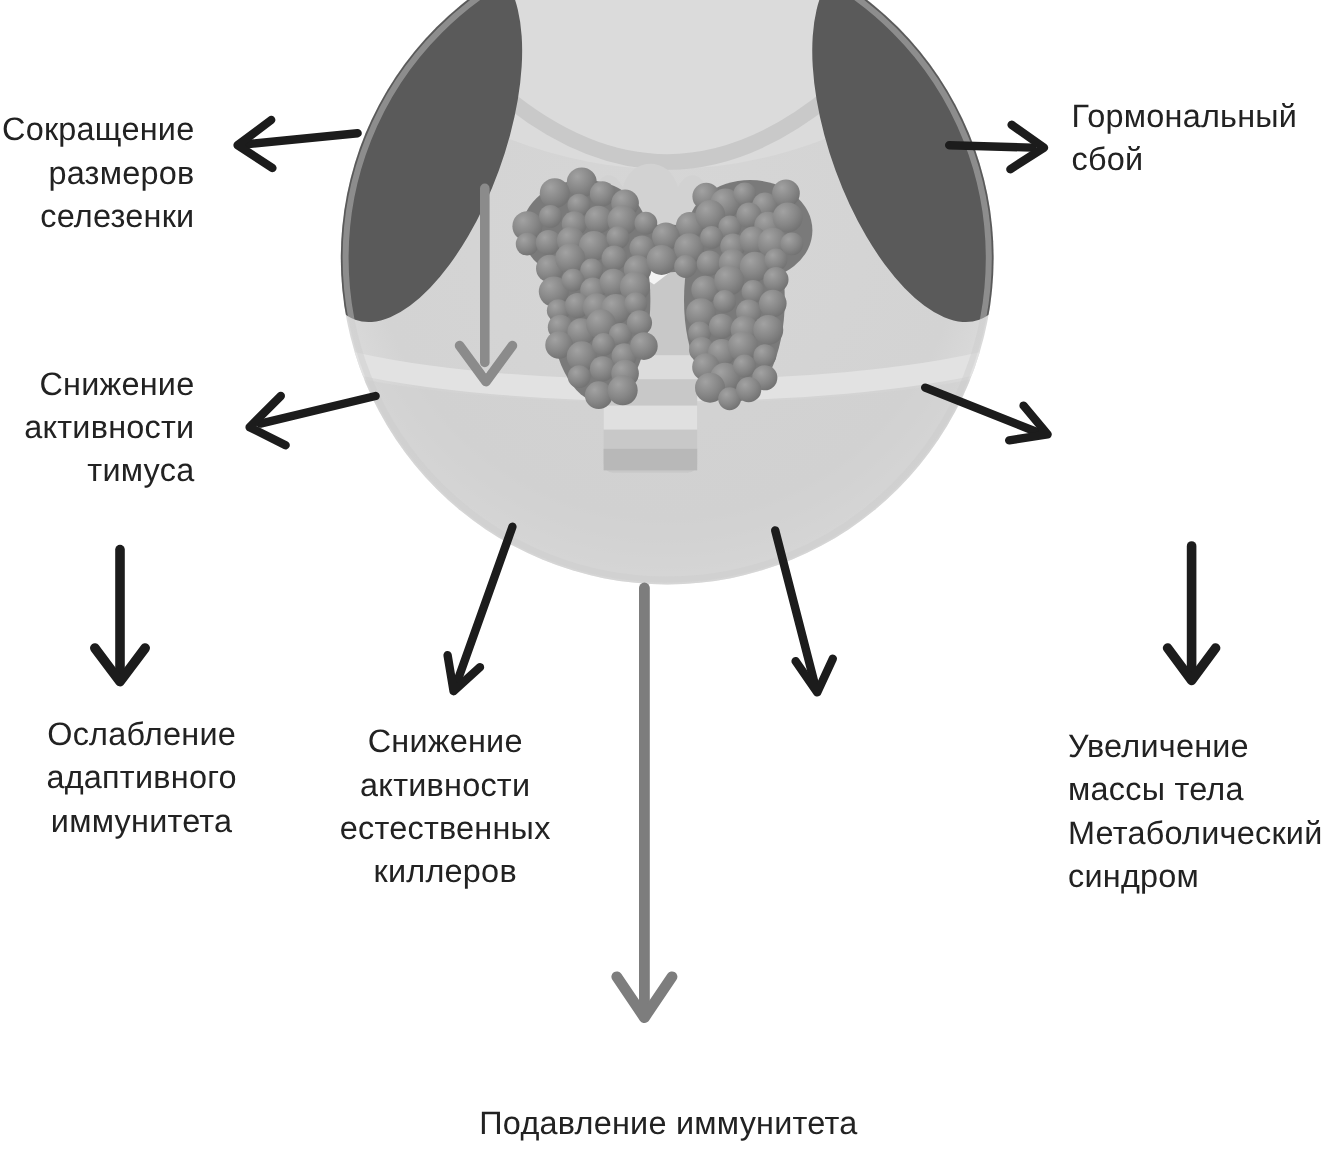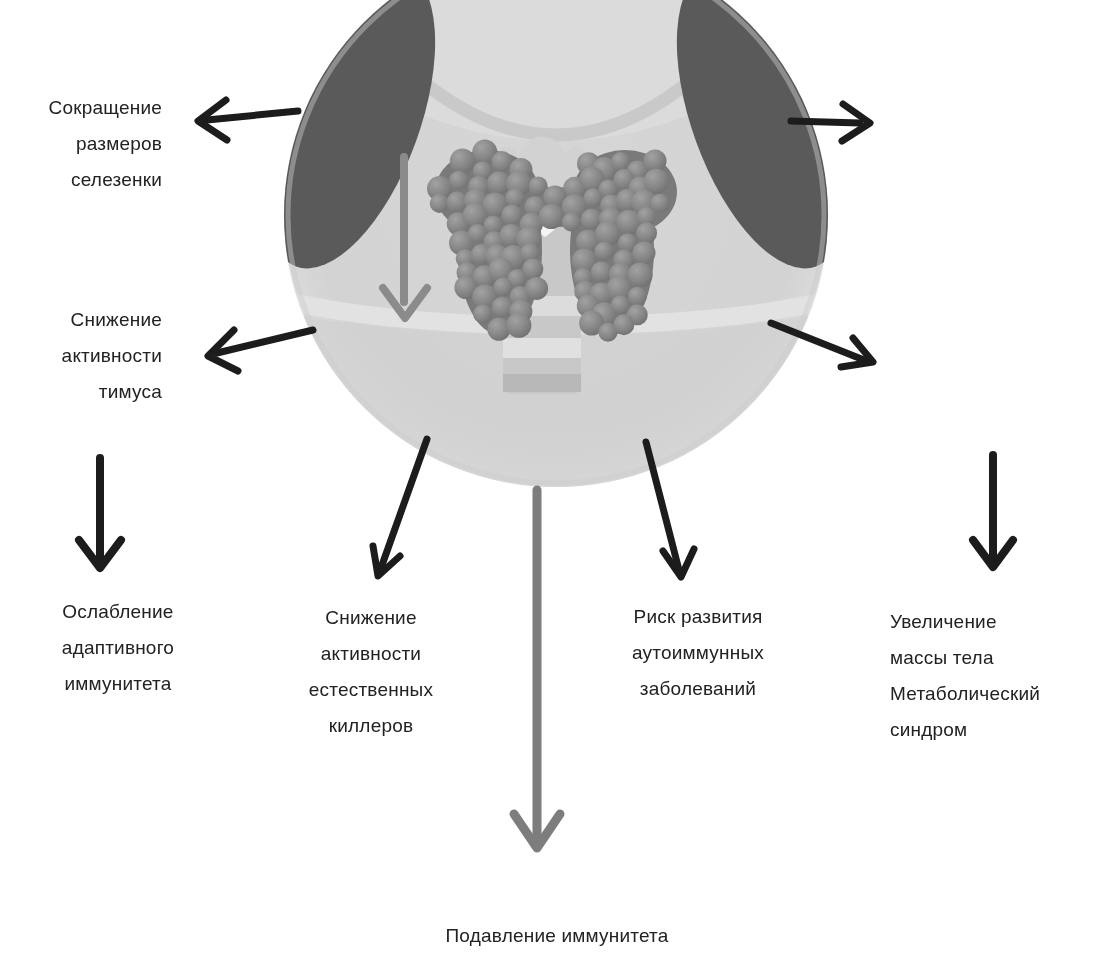--- a/index.html
+++ b/index.html
@@ -8,21 +8,21 @@
     width:1110px;height:961px;
     background:#ffffff;
     font-family:"Liberation Sans", sans-serif;
     overflow:hidden;
   }
   .diagram-svg{position:absolute;left:0;top:0;}
   .label{
     position:absolute;
     white-space:pre-line;
     color:#222222;
-    font-size:19px;
+    font-size:27px;
     line-height:36px;
     letter-spacing:0.2px;
   }
   .lbl-spleen{left:0px;top:90px;width:162px;text-align:right;}
   .lbl-hormonal{left:893px;top:79px;width:214px;text-align:left;}
   .lbl-thymus{left:0px;top:302px;width:162px;text-align:right;}
   .lbl-adaptive{left:0px;top:594px;width:180px;text-align:center;margin-left:28px;}
   .lbl-nk{left:271px;top:600px;width:200px;text-align:center;}
   .lbl-autoimmune{left:588px;top:599px;width:220px;text-align:center;}
   .lbl-metabolic{left:890px;top:604px;width:220px;text-align:left;}
@@ -227,32 +227,31 @@
 
     <g stroke="#7d7d7d" stroke-width="9" fill="none" stroke-linecap="round" stroke-linejoin="round">
       <path d="M 537,490 L 537,838"></path>
       <path d="M 514,814 L 537,848 L 560,814"></path>
     </g>
   </svg>
 
   <div class="label lbl-spleen">Сокращение
 размеров
 селезенки</div>
+  <div class="label lbl-hormonal">Гормональный
+сбой</div>
   <div class="label lbl-thymus">Снижение
 активности
 тимуса</div>
   <div class="label lbl-adaptive">Ослабление
 адаптивного
 иммунитета</div>
   <div class="label lbl-nk">Снижение
 активности
 естественных
 киллеров</div>
-  <div class="label lbl-autoimmune">Риск развития
-аутоиммунных
-заболеваний</div>
   <div class="label lbl-metabolic">Увеличение
 массы тела
 Метаболический
 синдром</div>
   <div class="label lbl-suppression">Подавление иммунитета
 Ускорение процесса старения иммунной системы</div>
 </div>
 
 </body></html>

